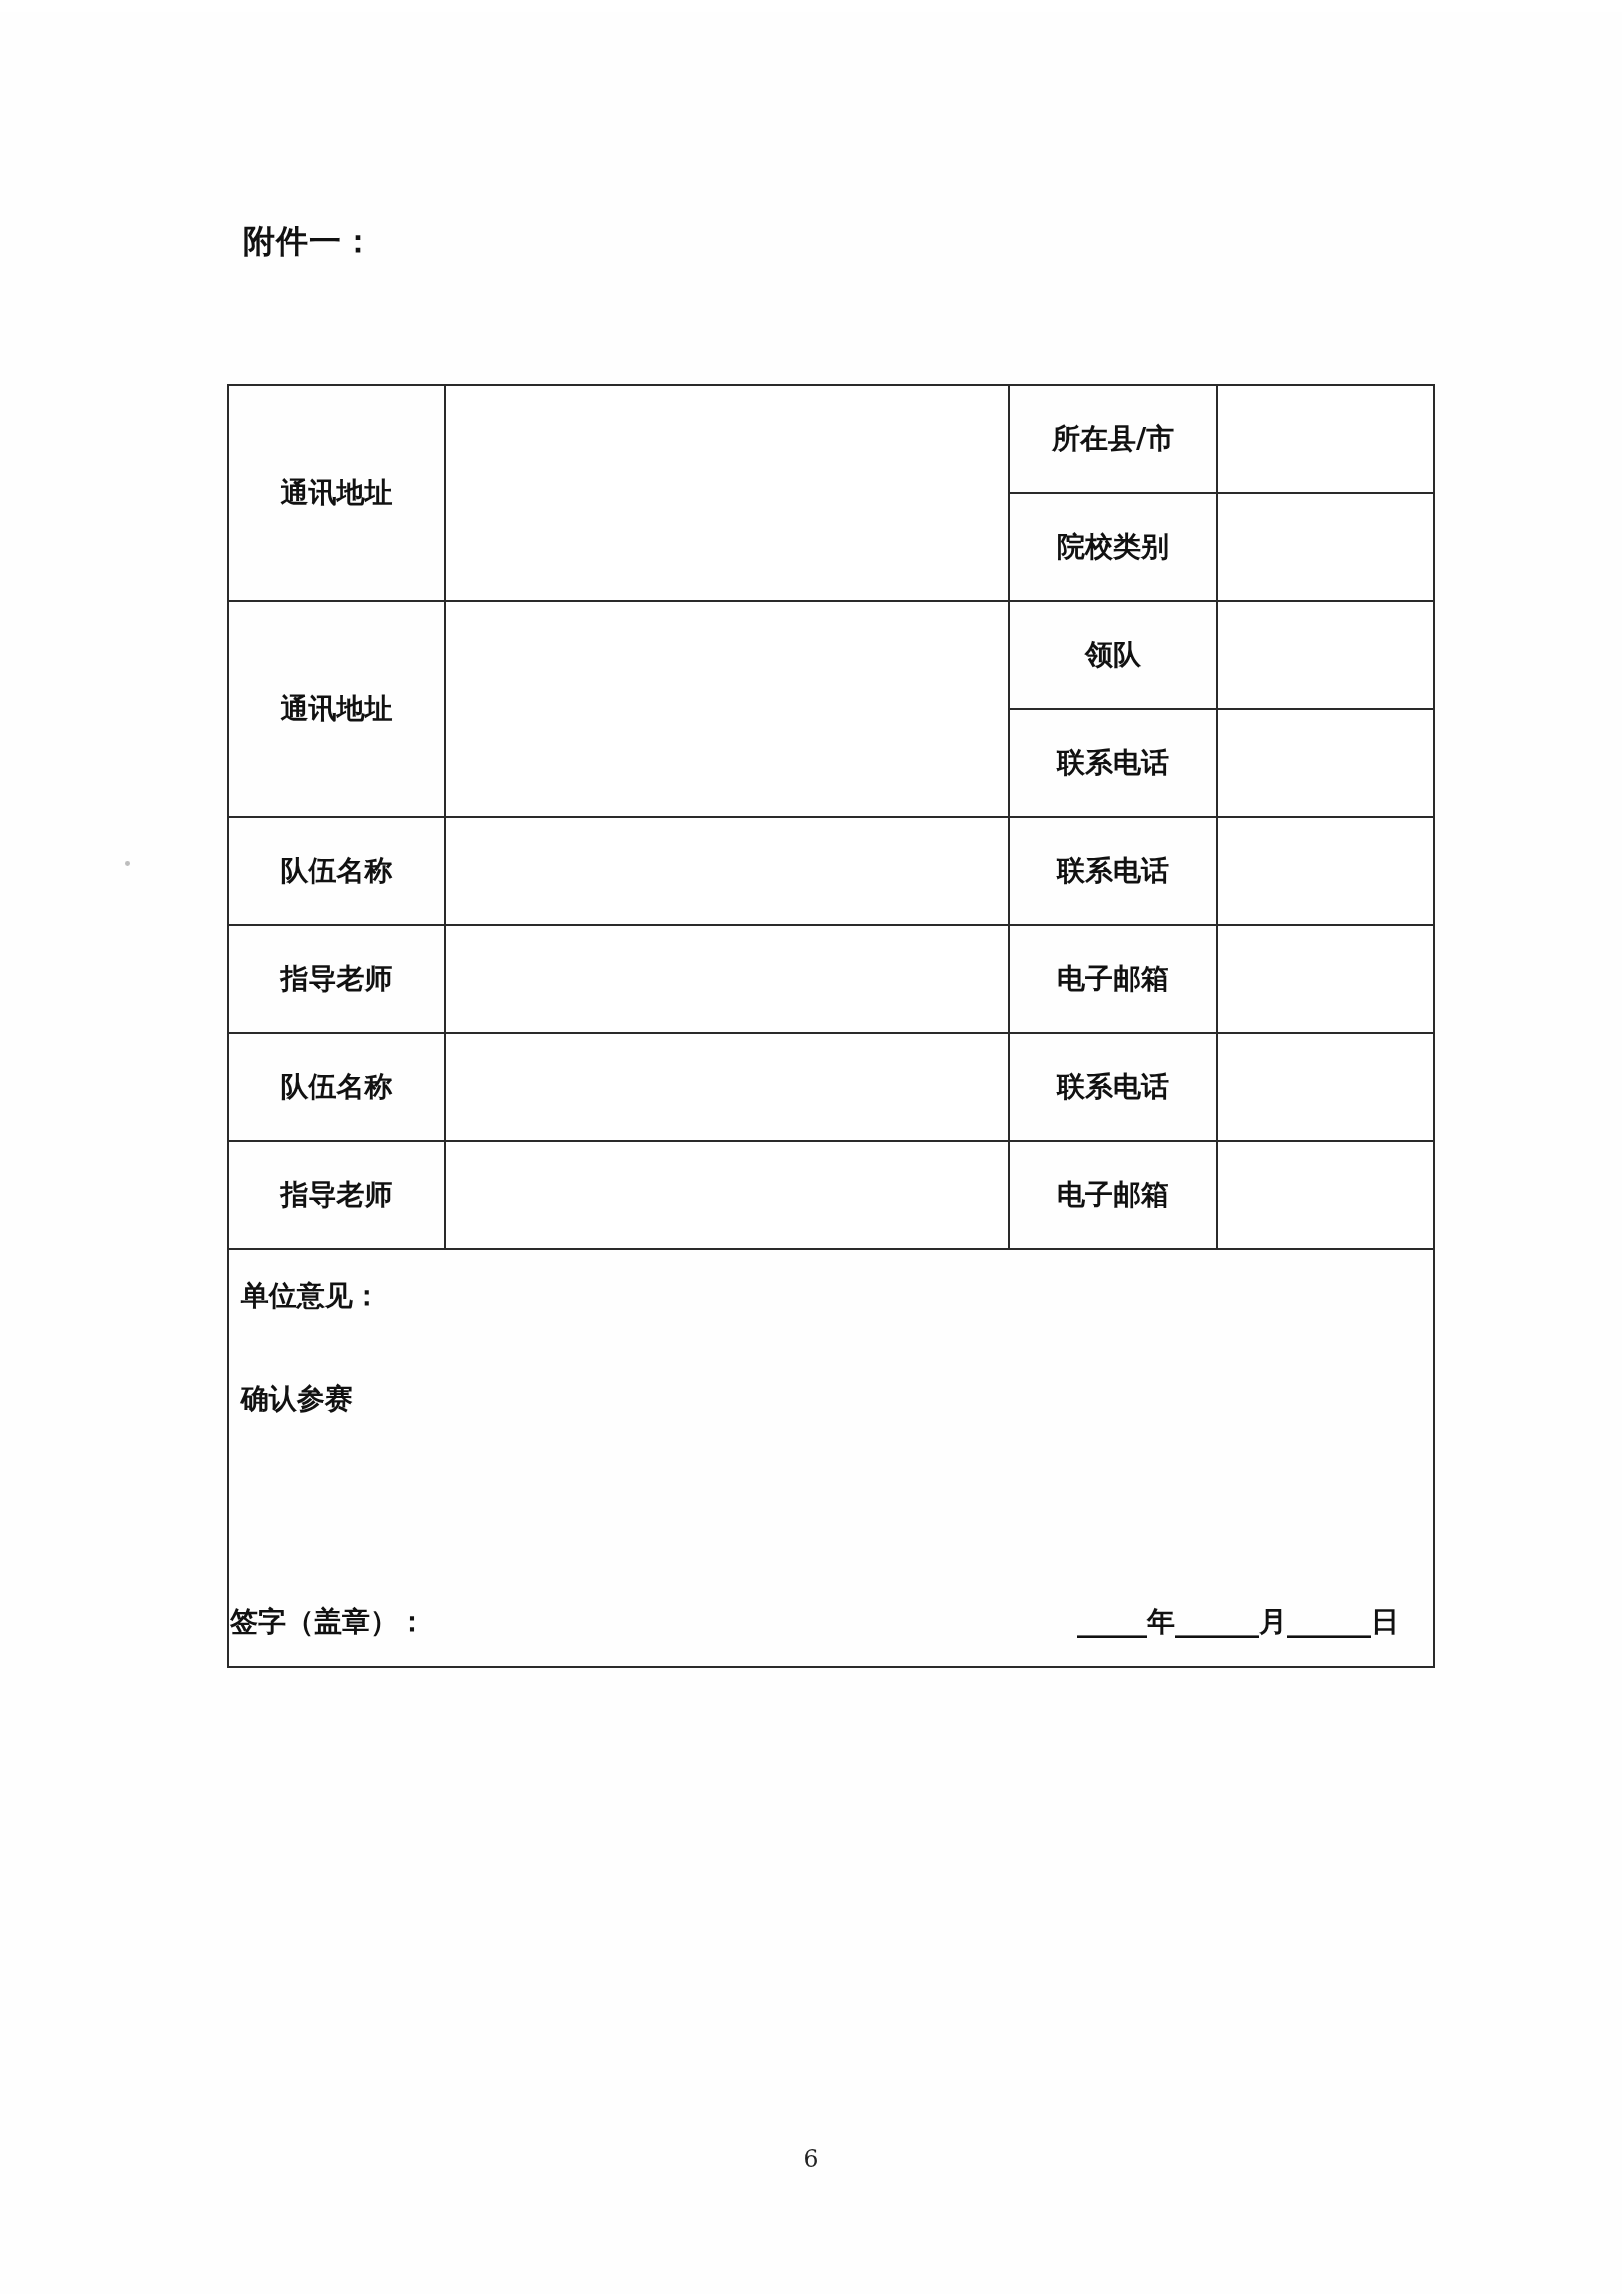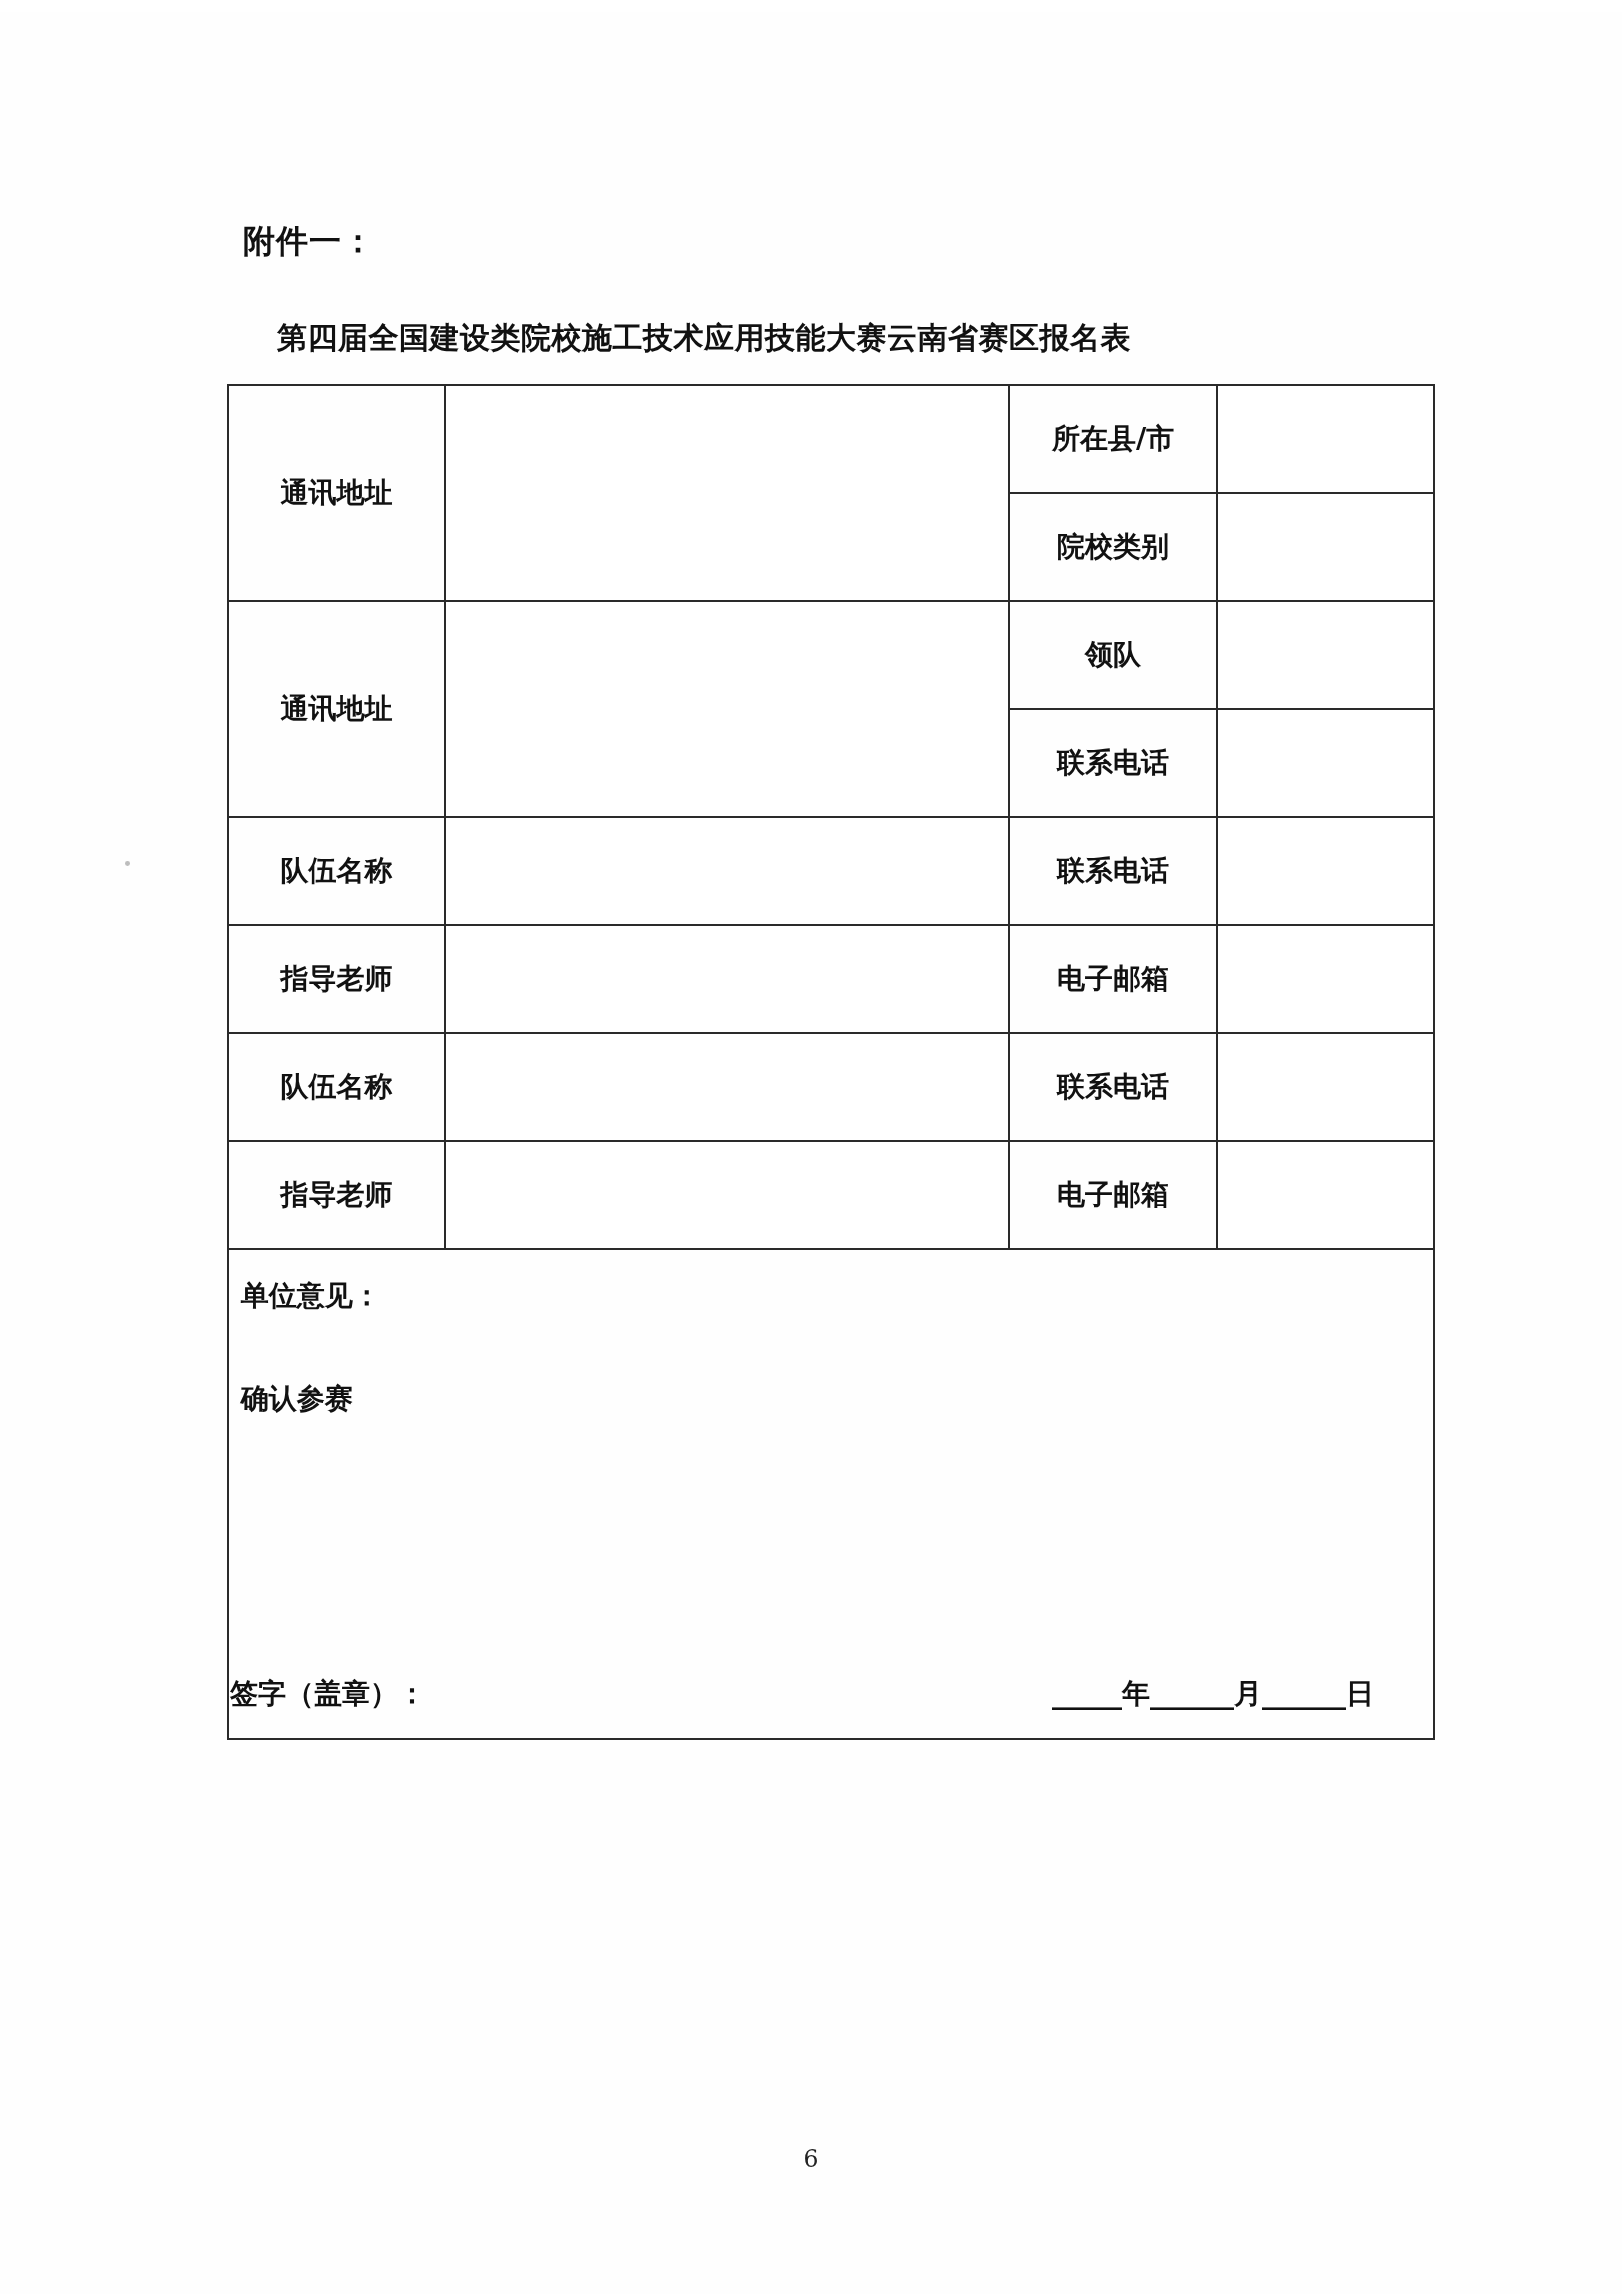--- a/index.html
+++ b/index.html
@@ -76,22 +76,23 @@
   .r8 { height: 108px; }
   td.notes-cell {
     height: 392px;
     text-align: left;
     vertical-align: top;
     position: relative;
     font-weight: bold;
   }
   .notes-inner {
     position: relative;
-    height: 488px;
+    height: 416px;
     width: 100%;
+    padding-left: 25px;
   }
   .notes-line-1 {
     position: absolute;
     left: 11.8px;
     top: 27.4px;
     font-size: 28px;
   }
   .notes-line-2 {
     position: absolute;
     left: 11.8px;
@@ -131,21 +132,20 @@
     border-radius: 50%;
   }
 </style>
 </head>
 <body>
 
 <div class="page">
 
   <div class="attachment-label">附件一：</div>
 
-  <div class="doc-title">第四届全国建设类院校施工技术应用技能大赛云南省赛区报名表</div>
 
   <div class="speck"></div>
 
   <div class="form-wrap">
     <table class="reg-form">
       <colgroup>
         <col style="width:182px">
         <col style="width:304px">
         <col style="width:169px">
         <col style="width:174px">

